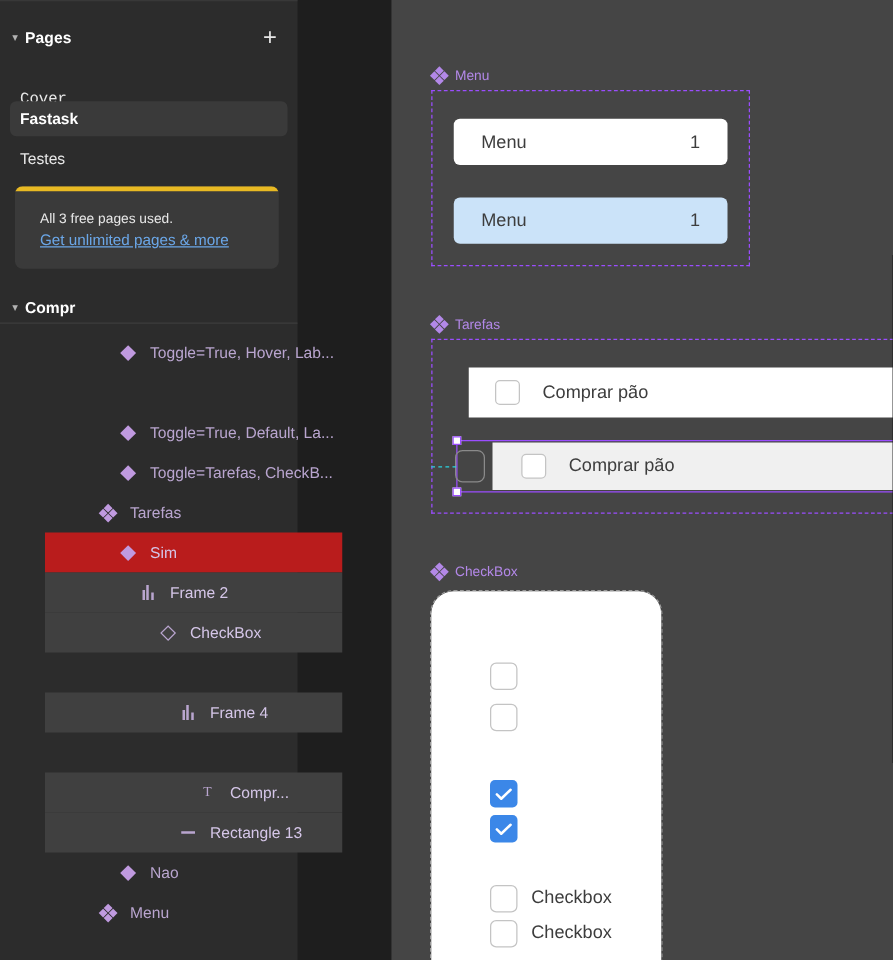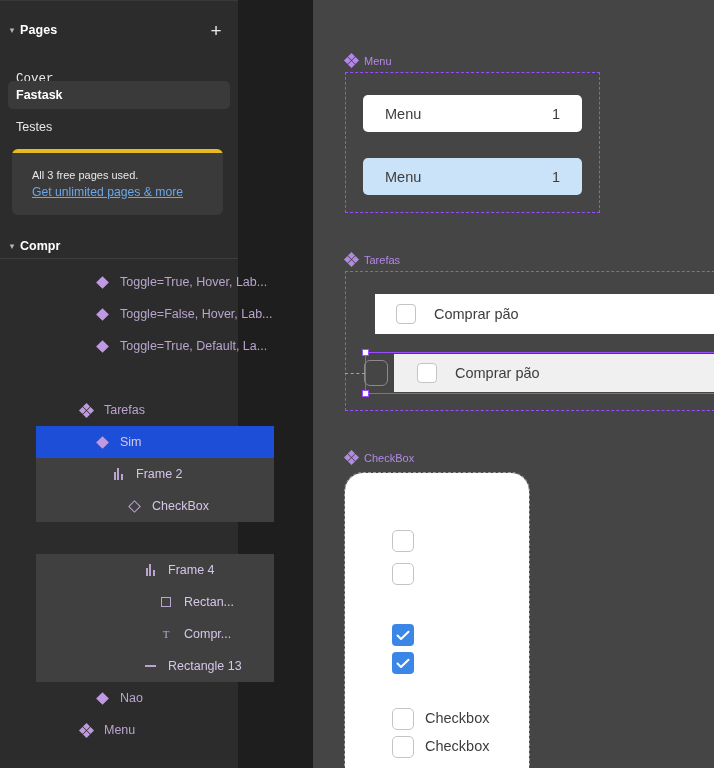--- a/index.html
+++ b/index.html
@@ -75,21 +75,21 @@
   .layer-list {
     position: absolute; left: 0; top: 258px; width: 238px; height: 500px;
     overflow: hidden;
     margin-left: 36px;
   }
   .layer-row {
     position: absolute; left: 0; width: 238px; height: 32px;
     display: flex; align-items: center;
     color: #b9a5cf; font-size: 12.5px; white-space: nowrap;
   }
-  .layer-row.sel-head { background: #1d4ed8; }
+  .layer-row.sel-head { background: #b91c1c; }
   .layer-row.sel-body { background: #404040; }
   .layer-row.sel-head .lname, .layer-row.sel-body .lname { color: #d5c6e8; }
   .lrow-inner { display: flex; align-items: center; }
   .licon {
     width: 20px; height: 16px; display: flex;
     align-items: center; justify-content: center; flex: 0 0 20px;
   }
   .lname { margin-left: 8px; color: #b9a5cf; }
 
   
@@ -219,36 +219,36 @@
     <div class="layer-list" id="layer-rows">
         <div class="layer-row" style="top: -25px;"></div>
         <div class="layer-row" style="top: 7px;">
           <div class="lrow-inner" style="margin-left: 56px;">
             <span class="licon">
               <span class="ic-diamond-filled"></span>
             </span>
             <span class="lname">Toggle=True, Hover, Lab...</span>
           </div>
         </div>
-        <div class="layer-row" style="top: 39px;">
-          <div class="lrow-inner" style="margin-left: 56px;">
-            <span class="licon">
-              <span class="ic-diamond-filled"></span>
-            </span>
-            <span class="lname">Toggle=False, Hover, Lab...</span>
-          </div>
-        </div>
         <div class="layer-row" style="top: 71px;">
           <div class="lrow-inner" style="margin-left: 56px;">
             <span class="licon">
               <span class="ic-diamond-filled"></span>
             </span>
             <span class="lname">Toggle=True, Default, La...</span>
           </div>
         </div>
+        <div class="layer-row" style="top: 103px;">
+          <div class="lrow-inner" style="margin-left: 56px;">
+            <span class="licon">
+              <span class="ic-diamond-filled"></span>
+            </span>
+            <span class="lname">Toggle=Tarefas, CheckB...</span>
+          </div>
+        </div>
         <div class="layer-row" style="top: 135px;">
           <div class="lrow-inner" style="margin-left: 40px;">
             <span class="licon">
               <span class="ic-compset">
                 <i></i>
                 <i></i>
                 <i></i>
                 <i></i>
               </span>
             </span>
@@ -286,28 +286,20 @@
         <div class="layer-row sel-body" style="top: 295px;">
           <div class="lrow-inner" style="margin-left: 104px;">
             <span class="licon">
               <span class="ic-frame">
                 <b></b>
                 <b></b>
                 <b></b>
               </span>
             </span>
             <span class="lname">Frame 4</span>
-          </div>
-        </div>
-        <div class="layer-row sel-body" style="top: 327px;">
-          <div class="lrow-inner" style="margin-left: 120px;">
-            <span class="licon">
-              <span class="ic-rect"></span>
-            </span>
-            <span class="lname">Rectan...</span>
           </div>
         </div>
         <div class="layer-row sel-body" style="top: 359px;">
           <div class="lrow-inner" style="margin-left: 120px;">
             <span class="licon">
               <span class="ic-text">T</span>
             </span>
             <span class="lname">Compr...</span>
           </div>
         </div>

